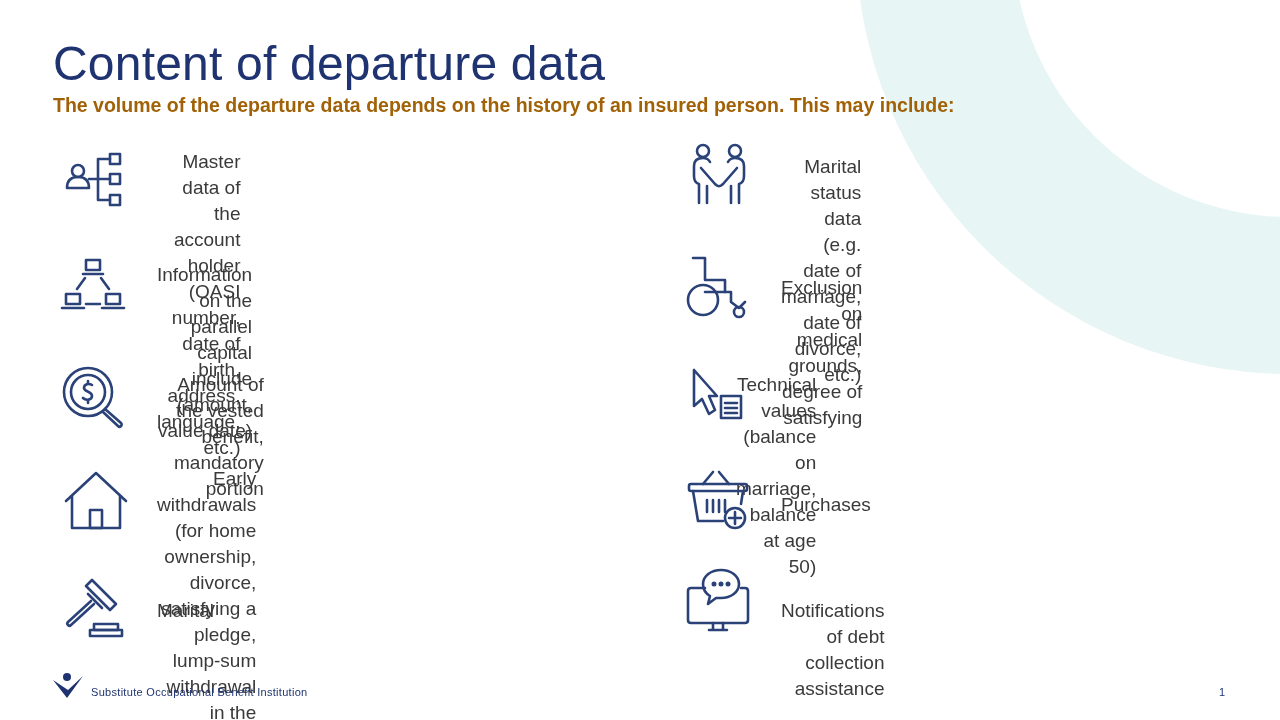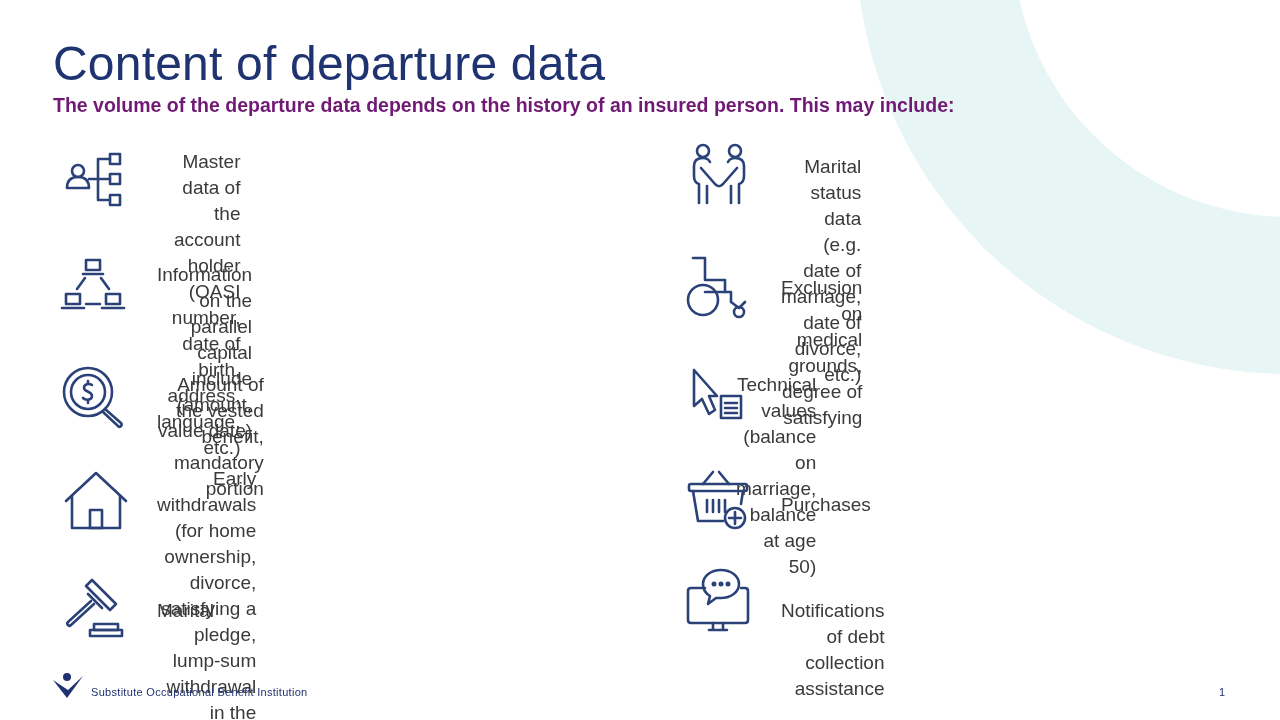--- a/index.html
+++ b/index.html
@@ -1,19 +1,19 @@
 <!DOCTYPE html>
 <html><head>
 <meta charset="utf-8">
 <style>
   html, body { margin:0; padding:0; }
   body { width:1280px; height:720px; position:relative; overflow:hidden; background:#ffffff; font-family:"Liberation Sans", sans-serif; color:#333; }
   .deco { position:absolute; left:0; top:0; width:1280px; height:720px; pointer-events:none; }
   .title { position:absolute; left:53px; top:36px; font-size:48px; color:#1f3371; font-weight:normal; letter-spacing:0.2px; margin:0; }
-  .subtitle { position:absolute; left:53px; top:94px; font-size:19.5px; font-weight:bold; color:#701a75; margin:0; }
+  .subtitle { position:absolute; left:53px; top:94px; font-size:19.5px; font-weight:bold; color:#a16207; margin:0; }
   .item { position:absolute; display:flex; align-items:center; }
   .item .icon { position:absolute; width:70px; height:70px; }
   .item .icon svg { width:70px; height:70px; }
   .item .text { position:absolute; font-size:19px; line-height:26px; color:#3a3a3a; white-space:pre-line;text-align:right; }
   .footer-logo { position:absolute; left:52px; top:672px; width:32px; height:28px; }
   .footer-text { position:absolute; left:91px; top:686px; font-size:11px; color:#1f3371; letter-spacing:0.3px; }
   .page-num { position:absolute; left:1219px; top:686px; font-size:11px; color:#1f3371; }
 </style>
 </head>
 <body>

